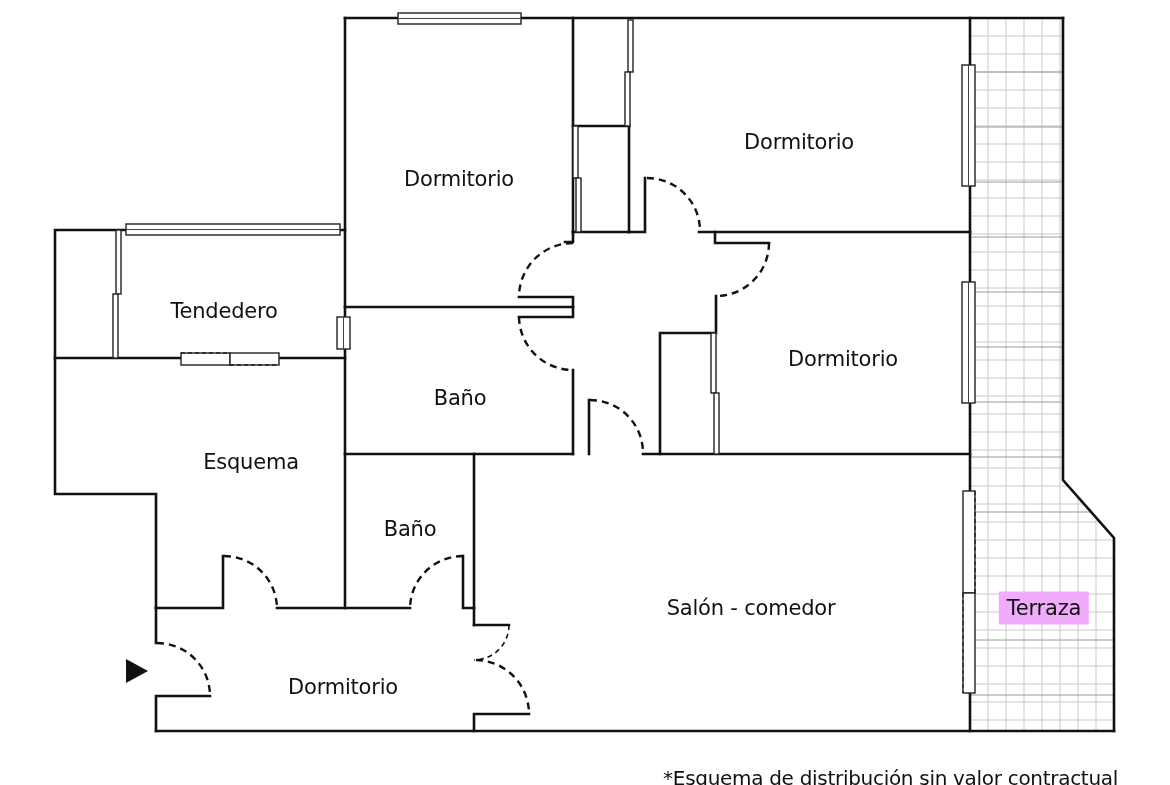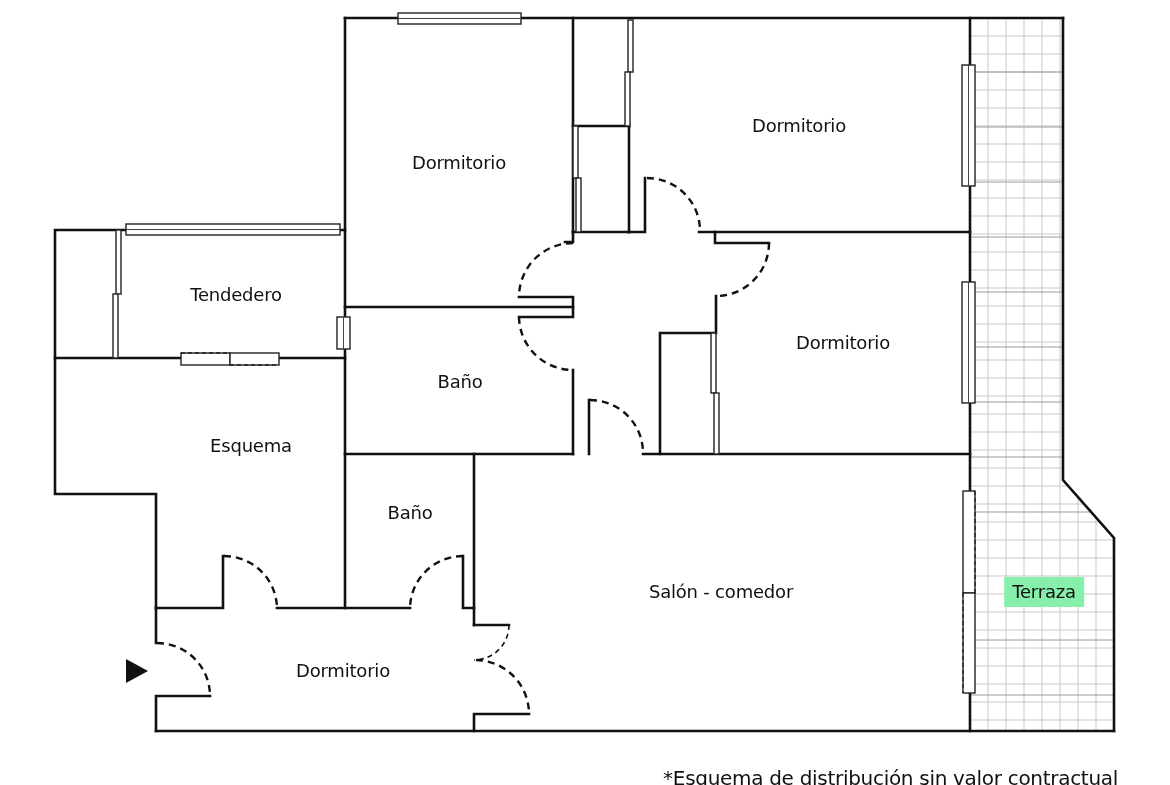--- a/index.html
+++ b/index.html
@@ -1,28 +1,29 @@
 <!DOCTYPE html>
 <html><head>
   <meta charset="utf-8">
   <style>
     html, body { margin: 0; padding: 0; background: #ffffff; }
     body { width: 1170px; height: 785px; position: relative; overflow: hidden; }
     #plan { position: absolute; left: 0; top: 0; width: 1170px; height: 785px; }
     .room-label {
       position: absolute;
       font-family: "DejaVu Sans", sans-serif;
-      font-size: 18px;
+      font-size: 21px;
       color: #111111;
       white-space: nowrap;
       transform: translate(-50%, -50%);
       line-height: 1;
       letter-spacing: -0.2px;
+      margin-top: 16px;
     }
-    .terraza-label { background: #86efac; padding: 6px 8px; }
+    .terraza-label { background: #f0abfc; padding: 6px 8px; }
     .disclaimer {
       position: absolute;
       right: 52px;
       top: 766px;
       font-family: "DejaVu Sans", sans-serif;
       font-size: 20px;
       color: #111111;
       white-space: nowrap;
       letter-spacing: -0.3px;
     }
@@ -220,22 +221,22 @@
       <path class="door-swing-thin" d="M 509 625 A 35 35 0 0 1 474 660"></path>
       <path class="door-swing" d="M 476 660 A 54 54 0 0 1 529 714"></path>
     </g>
 
     <polygon points="126,659 126,683 148,671" fill="#111111"></polygon>
   </svg>
 
   <span class="room-label" style="left:459px;top:163px;">Dormitorio</span>
   <span class="room-label" style="left:799px;top:126px;">Dormitorio</span>
   <span class="room-label" style="left:843px;top:343px;">Dormitorio</span>
-  <span class="room-label" style="left:236px;top:295px;">Tendedero</span>
+  <span class="room-label" style="left:224px;top:295px;">Tendedero</span>
   <span class="room-label" style="left:460px;top:382px;">Baño</span>
   <span class="room-label" style="left:251px;top:446px;">Esquema</span>
   <span class="room-label" style="left:410px;top:513px;">Baño</span>
-  <span class="room-label" style="left:721px;top:592px;text-align:right;">Salón - comedor</span>
+  <span class="room-label" style="left:751px;top:592px;text-align:right;">Salón - comedor</span>
   <span class="room-label" style="left:343px;top:671px;">Dormitorio</span>
   <span class="room-label terraza-label" style="left:1044px;top:592px;">Terraza</span>
 
   <span class="disclaimer">*Esquema de distribución sin valor contractual</span>
 </div>
 
 </body></html>

